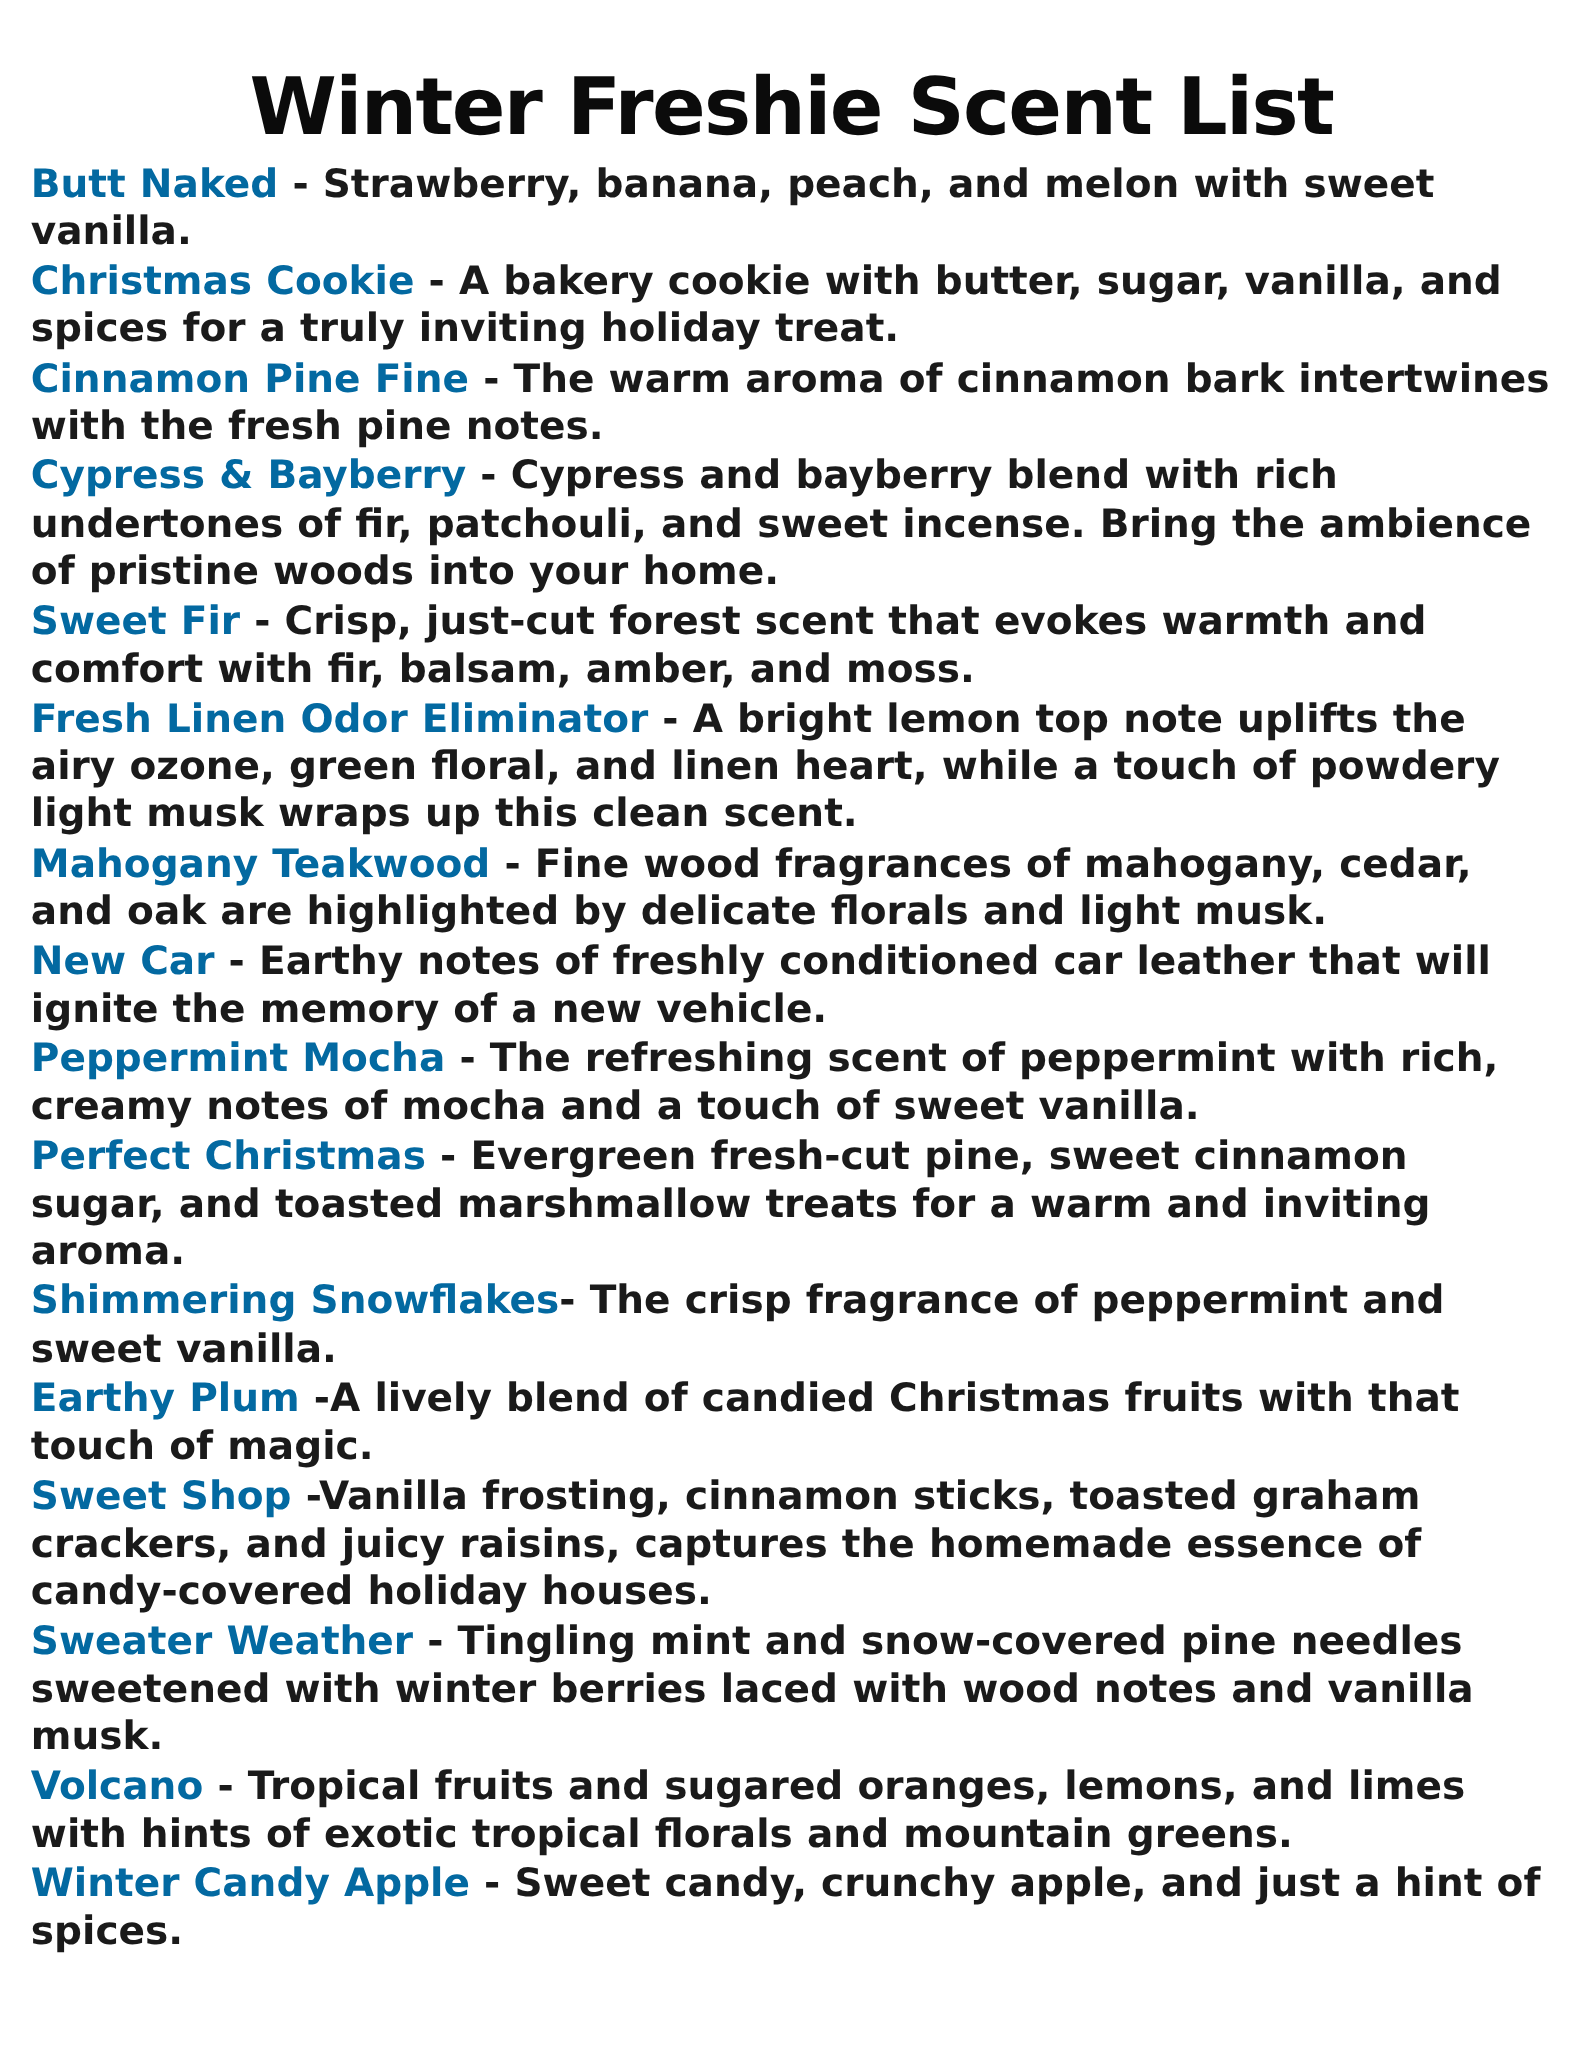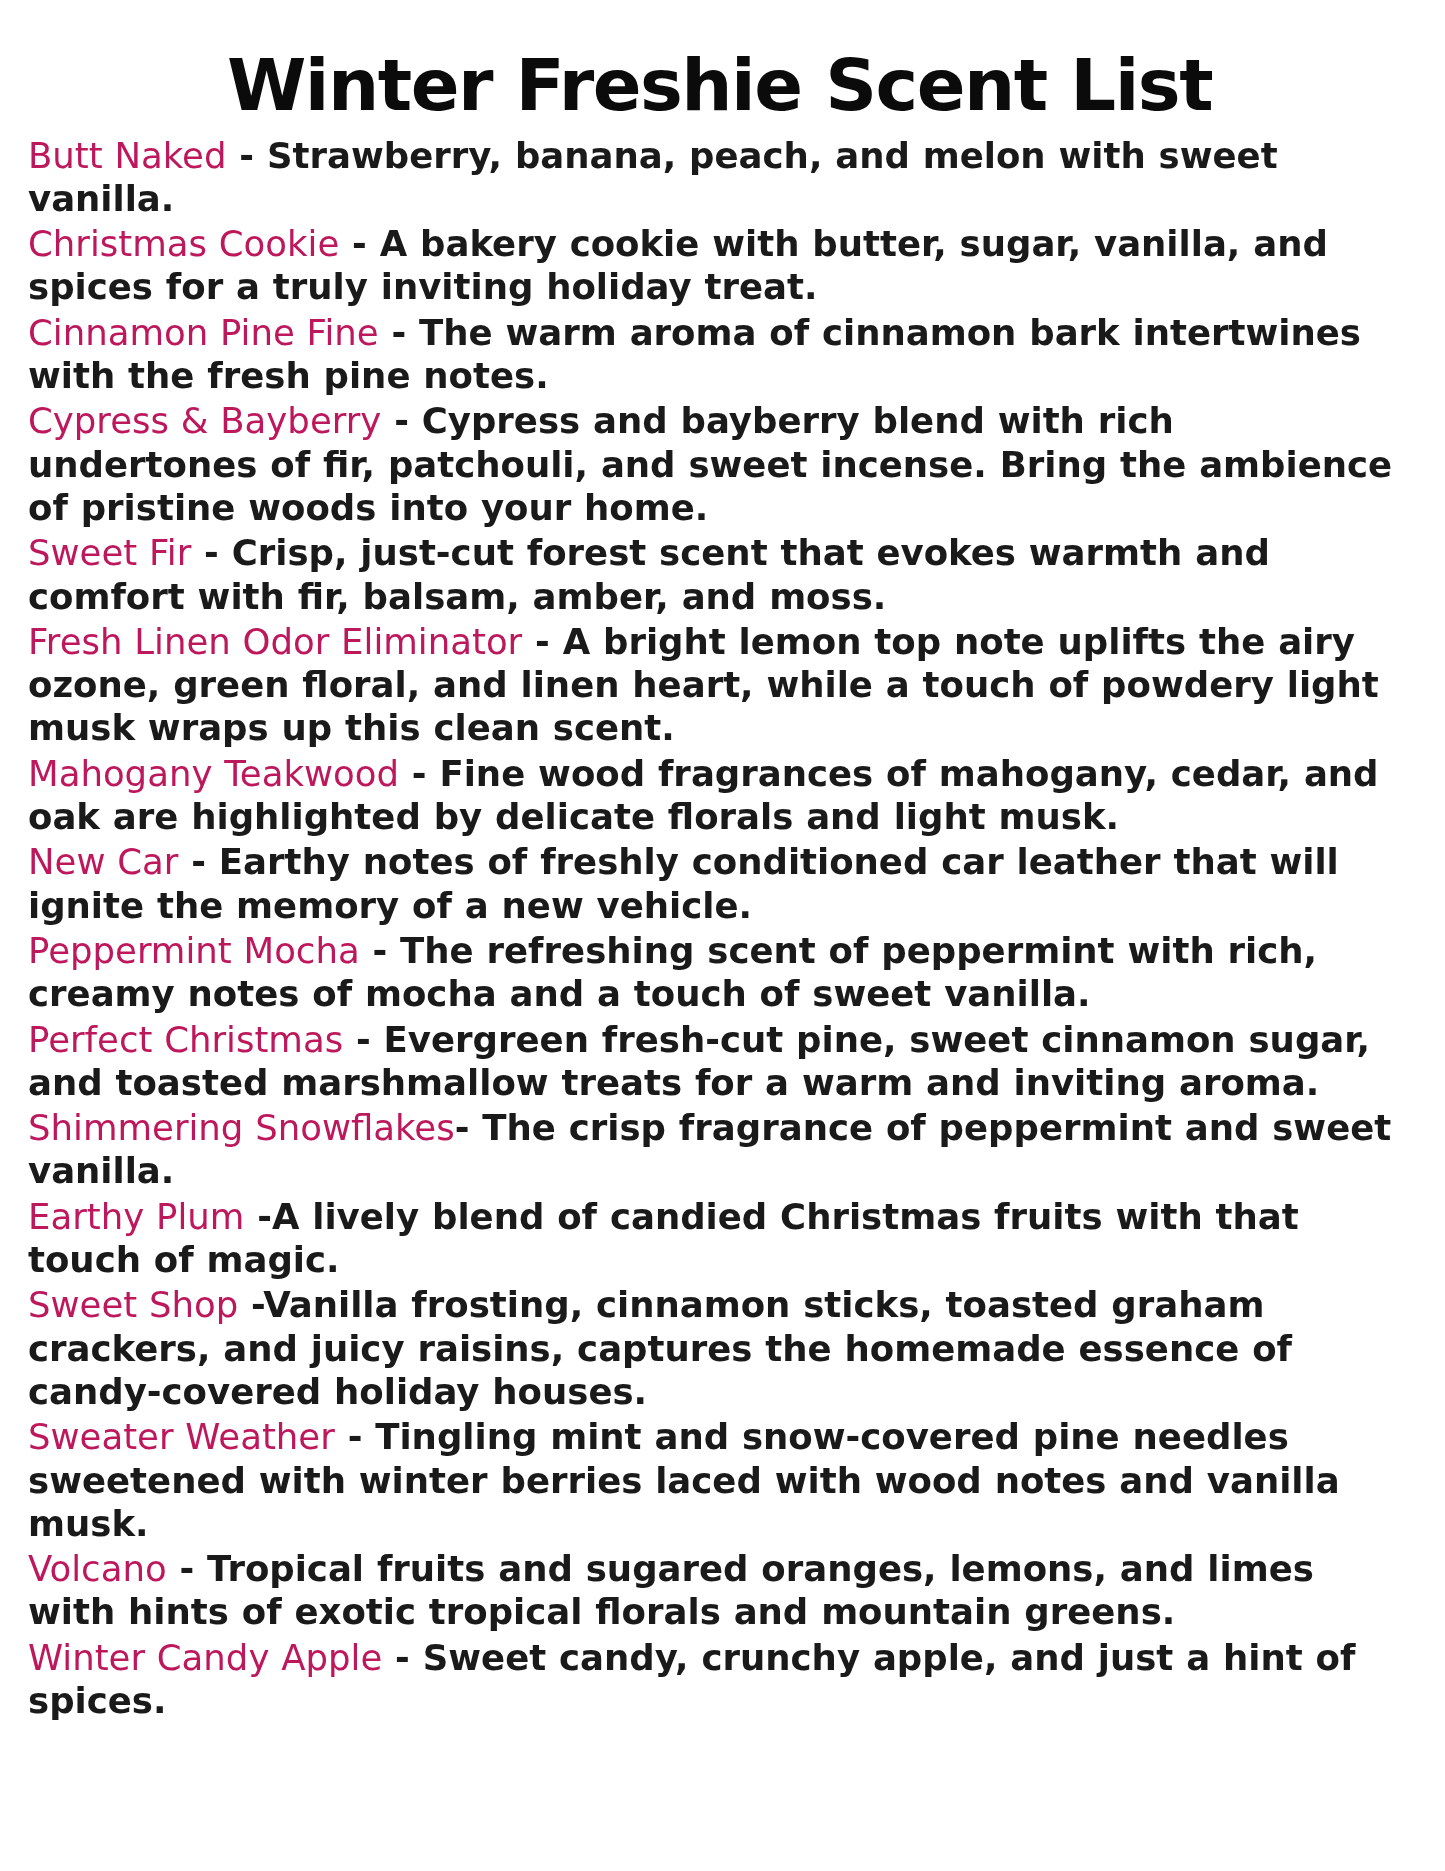--- a/index.html
+++ b/index.html
@@ -20,40 +20,40 @@
     box-sizing: border-box;
     padding: 44px 34px 30px 28px;
     background: #ffffff;
   }
   .doc-title {
     text-align: center;
     font-size: 72px;
     line-height: 1.05;
     font-weight: 800;
     letter-spacing: -1.5px;
-    margin: 4px 0 10px 0;
+    margin: 16px 0 10px 0;
     color: #0b0b0b;
     font-family: "DejaVu Sans", sans-serif;
   }
   .scent-list {
     margin: 0;
     padding: 0;
     list-style: none;
   }
   .scent-entry {
     font-size: 35.5px;
     line-height: 1.22;
     margin: 0 0 2px 0;
     color: #151515;
     text-align: left;
     word-spacing: 0.5px;
   }
   .scent-name {
-    font-weight: 400;
-    color: #be185d;
+    font-weight: 700;
+    color: #0369a1;
   }
   .scent-desc {
     font-weight: 700;
     color: #1a1a1a;
     text-align: center;
   }
 </style>
 </head>
 <body>
 

